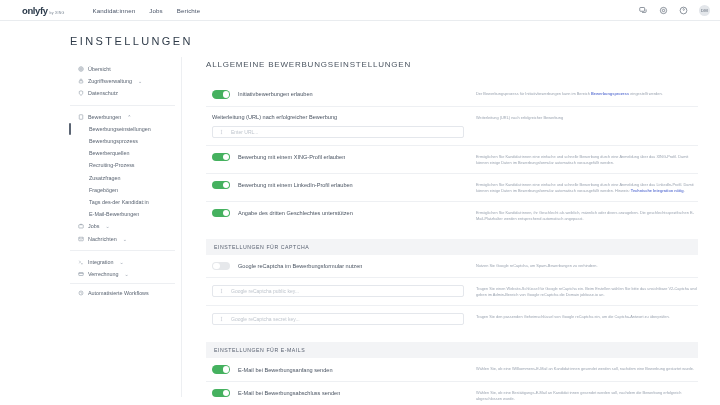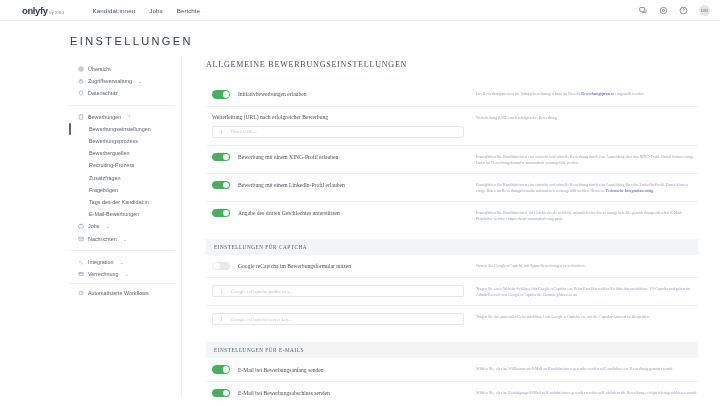--- a/index.html
+++ b/index.html
@@ -62,21 +62,21 @@
   .side-row .cv { margin-left: 2px; font-size: 5px; color: #8b95a3; }
   .sub-row {
     padding: 3.1px 0 3.1px 19px; color: #5b6573; cursor: pointer;
     position: relative;
   }
   .sub-row.active::before {
     content: ""; position: absolute; left: -1px; top: 0px; bottom: 0px;
     width: 1.6px; background: #5b6573; border-radius: 1px;
   }
   
-  .main { flex: 1; padding: 0 22px 0 24px; font-family: Liberation Serif, serif; }
+  .main { flex: 1; padding: 0 22px 0 24px; }
   .section-title {
     font-size: 8px; letter-spacing: .8px; color: #49535f; padding: 3px 0 14px 0;
   }
   .band {
     background: #f3f4f6; padding: 5px 8px; font-size: 5.2px;
     letter-spacing: .55px; color: #586070; margin: 10px 0 0 0;
   }
   .row {
     display: flex; align-items: flex-start;
     border-bottom: 1px solid #eef0f3;

